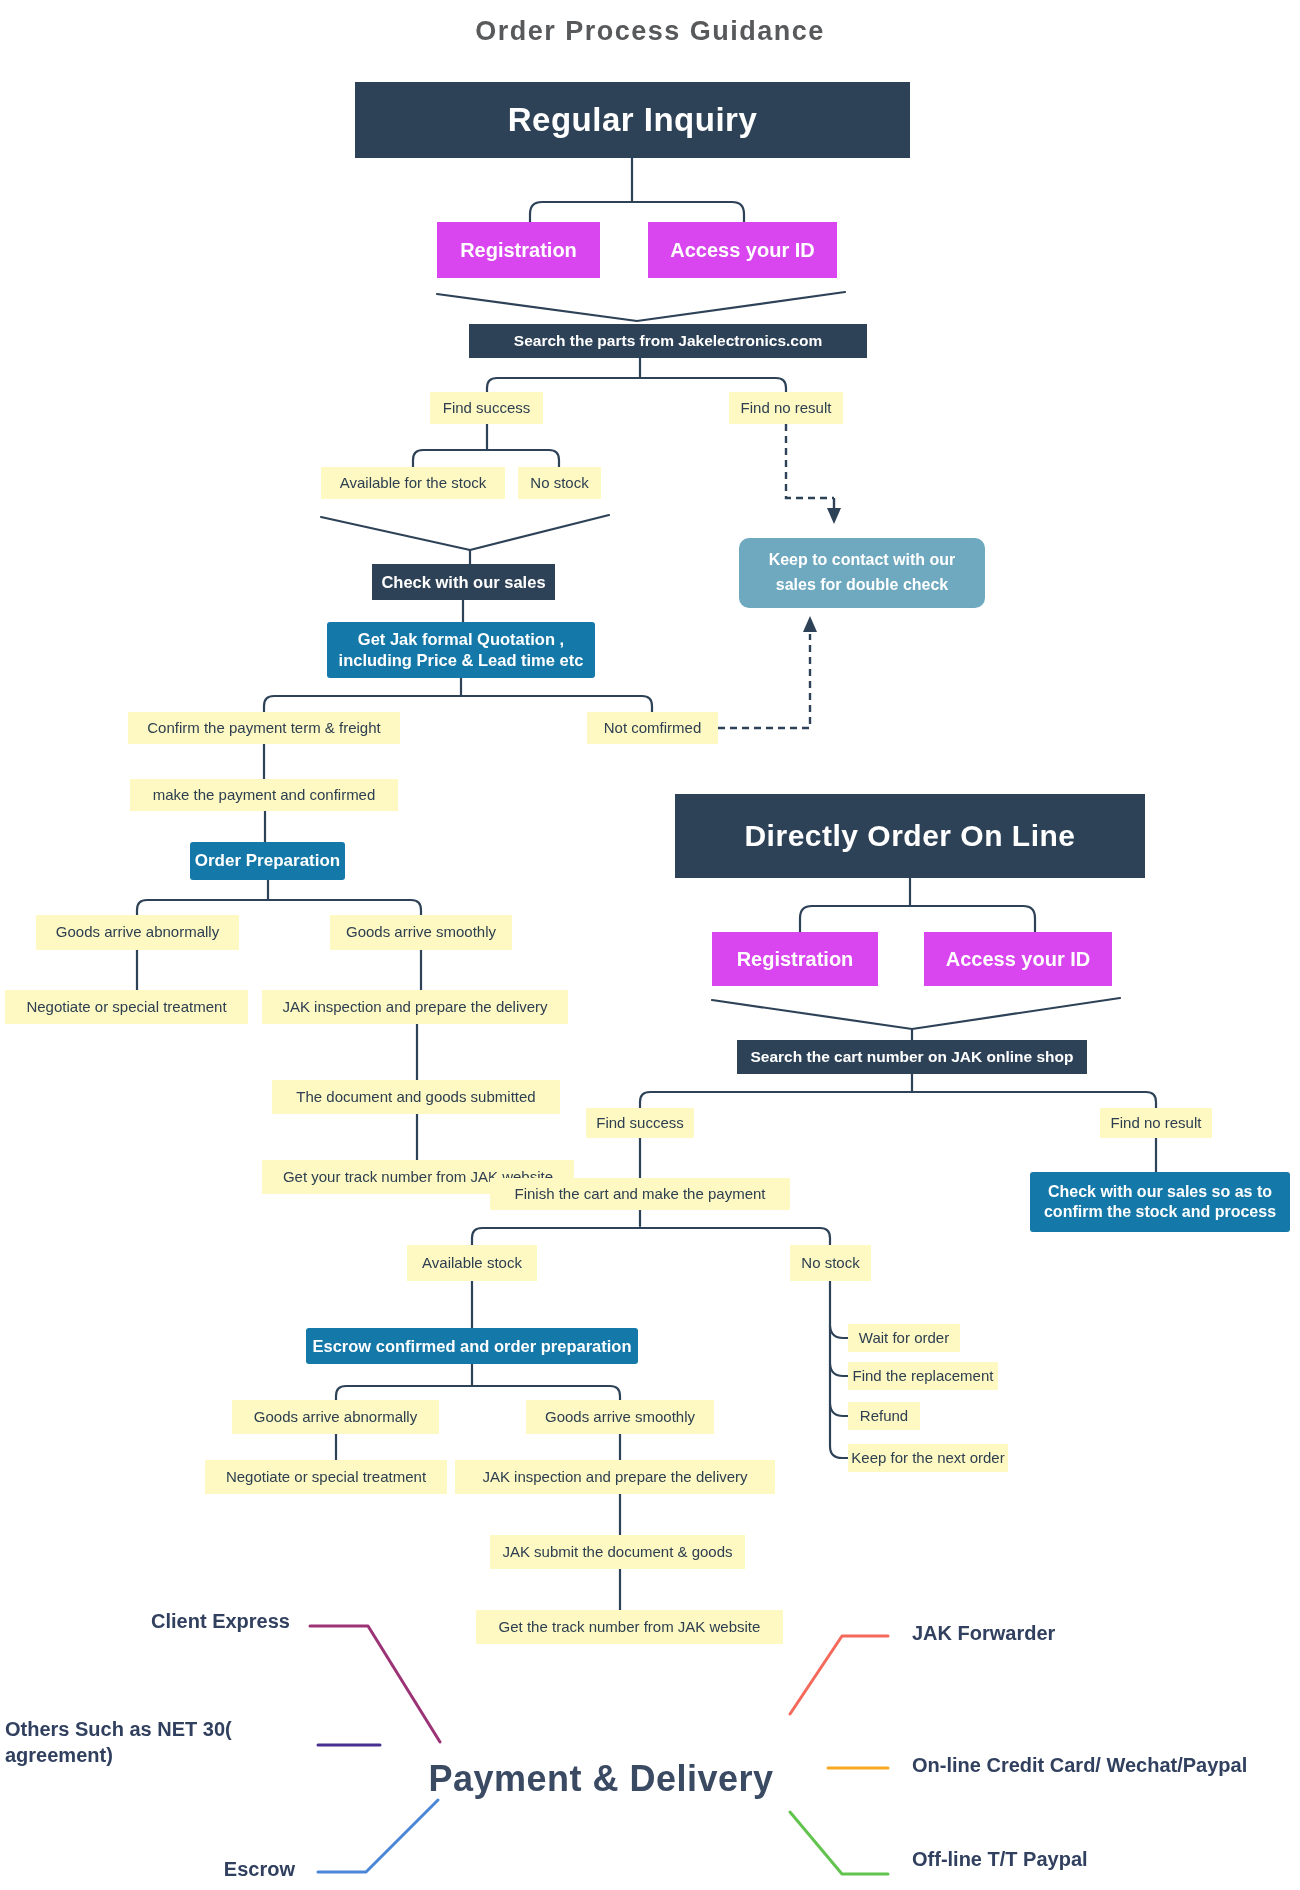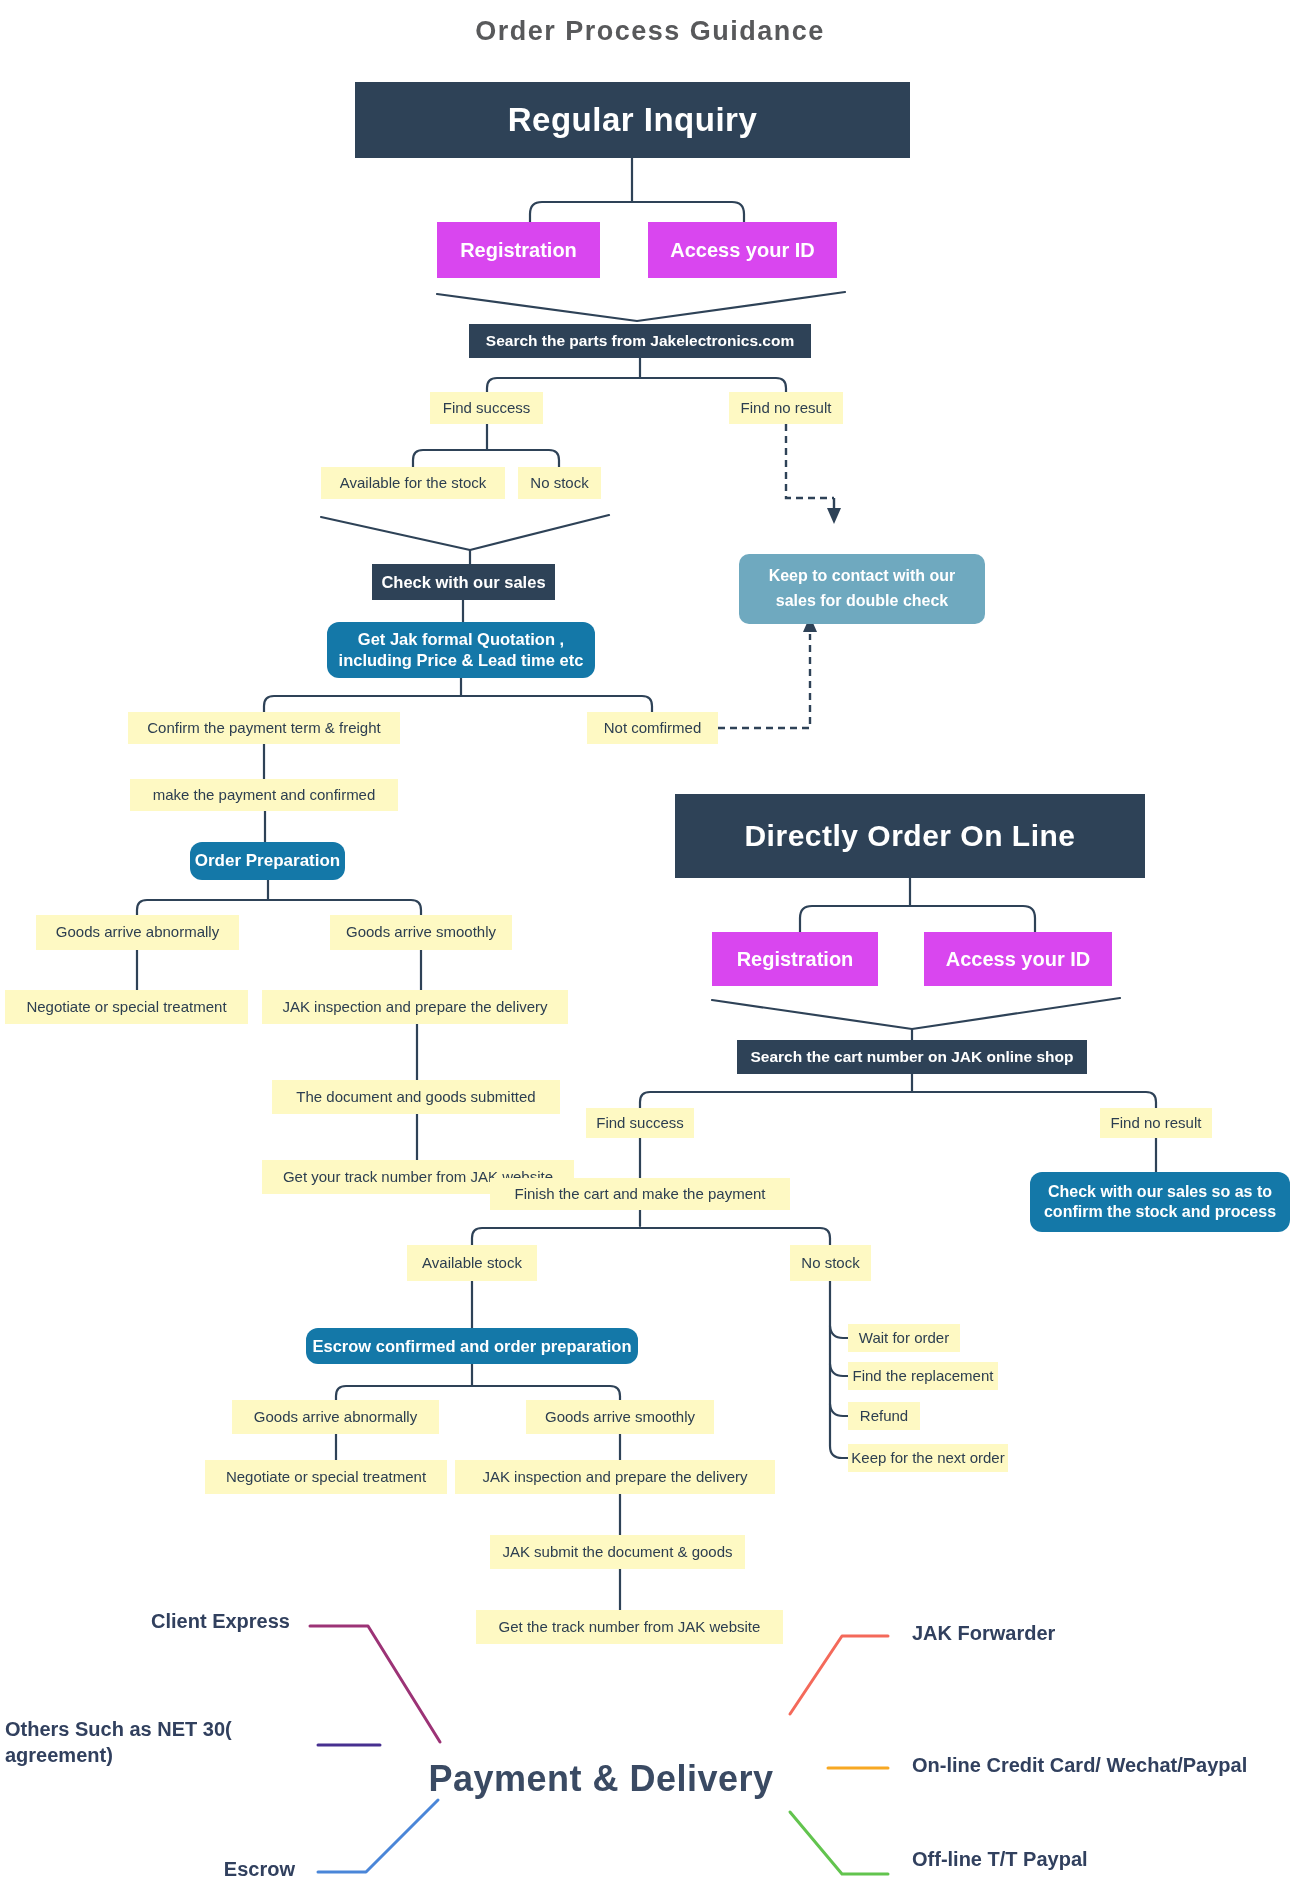--- a/index.html
+++ b/index.html
@@ -4,21 +4,21 @@
 <style>
   html,body{margin:0;padding:0;background:#ffffff;}
   #canvas{position:relative;width:1300px;height:1890px;background:#ffffff;overflow:hidden;
           font-family:"Liberation Sans",sans-serif;}
   svg.lines{position:absolute;left:0;top:0;width:1300px;height:1890px;}
   .node{position:absolute;box-sizing:border-box;display:flex;align-items:center;justify-content:center;
         text-align:center;line-height:1.25;}
   .lite{background:#fef9c3;color:#2c3e50;font-size:15px;font-weight:400;}
   .dark{background:#2e4257;color:#ffffff;font-weight:700;}
   .mid{background:#d946ef;color:#ffffff;font-weight:700;font-size:20px;}
-  .proc{background:#1478a8;color:#ffffff;font-weight:600;border-radius:12px;}
+  .proc{background:#1478a8;color:#ffffff;font-weight:600;border-radius:3px;}
   .keep{background:#6fa9bf;color:#ffffff;font-weight:700;border-radius:10px;font-size:16px;}
   .stack span{display:block;}
   .title{position:absolute;left:350px;top:16px;width:600px;text-align:center;
          font-size:27px;font-weight:700;color:#58595b;letter-spacing:1.5px;}
   .pd-title{position:absolute;left:425px;top:1758px;width:352px;text-align:center;
             font-size:36px;font-weight:700;color:#3a4a63;letter-spacing:0.5px;}
   .map-label{position:absolute;font-size:20px;font-weight:700;color:#31405e;line-height:1.3;}
 </style>
 </head>
 <body>
@@ -86,35 +86,35 @@
       <path d="M828,1768 H888" stroke="#f7a823"></path>
       <path d="M790,1812 L842,1874 H888" stroke="#62c44e"></path>
     </g>
   </svg>
 
   <div class="title">Order Process Guidance</div>
 
   <div class="node dark" style="left:355px;top:82px;width:555px;height:76px;font-size:33px;letter-spacing:0.5px;">Regular Inquiry</div>
   <div class="node mid" style="left:437px;top:222px;width:163px;height:56px;">Registration</div>
   <div class="node mid" style="left:648px;top:222px;width:189px;height:56px;">Access your ID</div>
-  <div class="node dark" style="left:469px;top:324px;width:342px;height:34px;font-size:15.5px;font-weight:600;">Search the parts from Jakelectronics.com</div>
+  <div class="node dark" style="left:469px;top:324px;width:398px;height:34px;font-size:15.5px;font-weight:600;">Search the parts from Jakelectronics.com</div>
   <div class="node lite" style="left:430px;top:392px;width:113px;height:32px;">Find success</div>
   <div class="node lite" style="left:729px;top:392px;width:114px;height:32px;">Find no result</div>
   <div class="node lite" style="left:321px;top:467px;width:184px;height:32px;">Available for the stock</div>
   <div class="node lite" style="left:518px;top:467px;width:83px;height:32px;">No stock</div>
   <div class="node dark" style="left:372px;top:564px;width:183px;height:36px;font-size:16.5px;font-weight:600;">Check with our sales</div>
   <div class="node proc" style="left:327px;top:622px;width:268px;height:56px;font-size:16.5px;">
     <div class="stack">
       <span>Get Jak formal Quotation ,</span>
       <span>including Price &amp; Lead time etc</span>
     </div>
   </div>
   <div class="node lite" style="left:128px;top:712px;width:272px;height:32px;">Confirm the payment term &amp; freight</div>
   <div class="node lite" style="left:587px;top:712px;width:131px;height:32px;">Not comfirmed</div>
-  <div class="node keep" style="left:739px;top:538px;width:246px;height:70px;margin-top:16px;">
+  <div class="node keep" style="left:739px;top:538px;width:246px;height:70px;">
     <div class="stack" style="line-height:1.55;">
       <span>Keep to contact with our</span>
       <span>sales for double check</span>
     </div>
   </div>
   <div class="node lite" style="left:130px;top:779px;width:268px;height:32px;">make the payment and confirmed</div>
   <div class="node proc" style="left:190px;top:842px;width:155px;height:38px;font-size:17px;font-weight:700;">Order Preparation</div>
   <div class="node lite" style="left:36px;top:915px;width:203px;height:35px;">Goods arrive abnormally</div>
   <div class="node lite" style="left:330px;top:915px;width:182px;height:35px;">Goods arrive smoothly</div>
   <div class="node lite" style="left:5px;top:990px;width:243px;height:34px;">Negotiate or special treatment</div>

